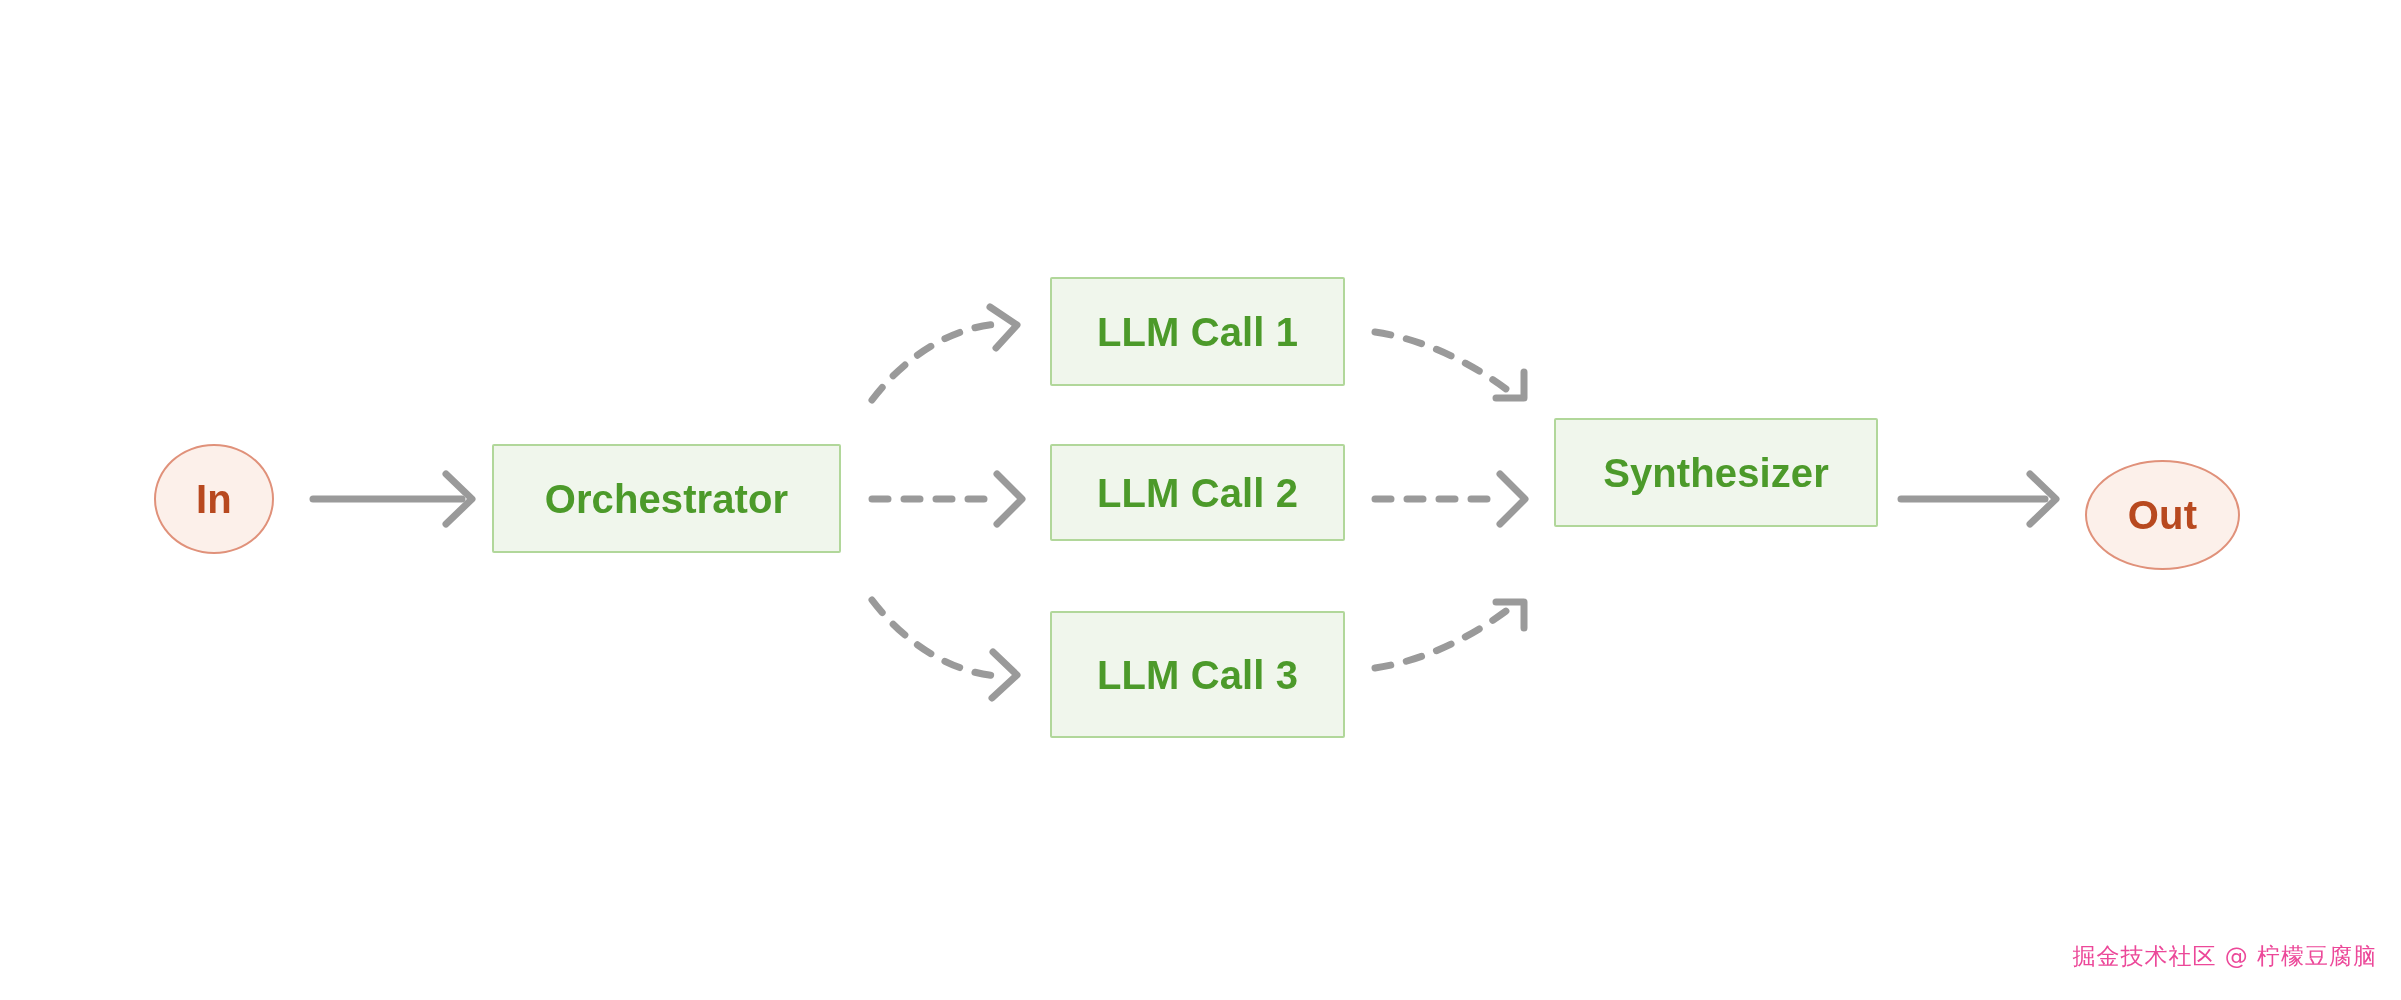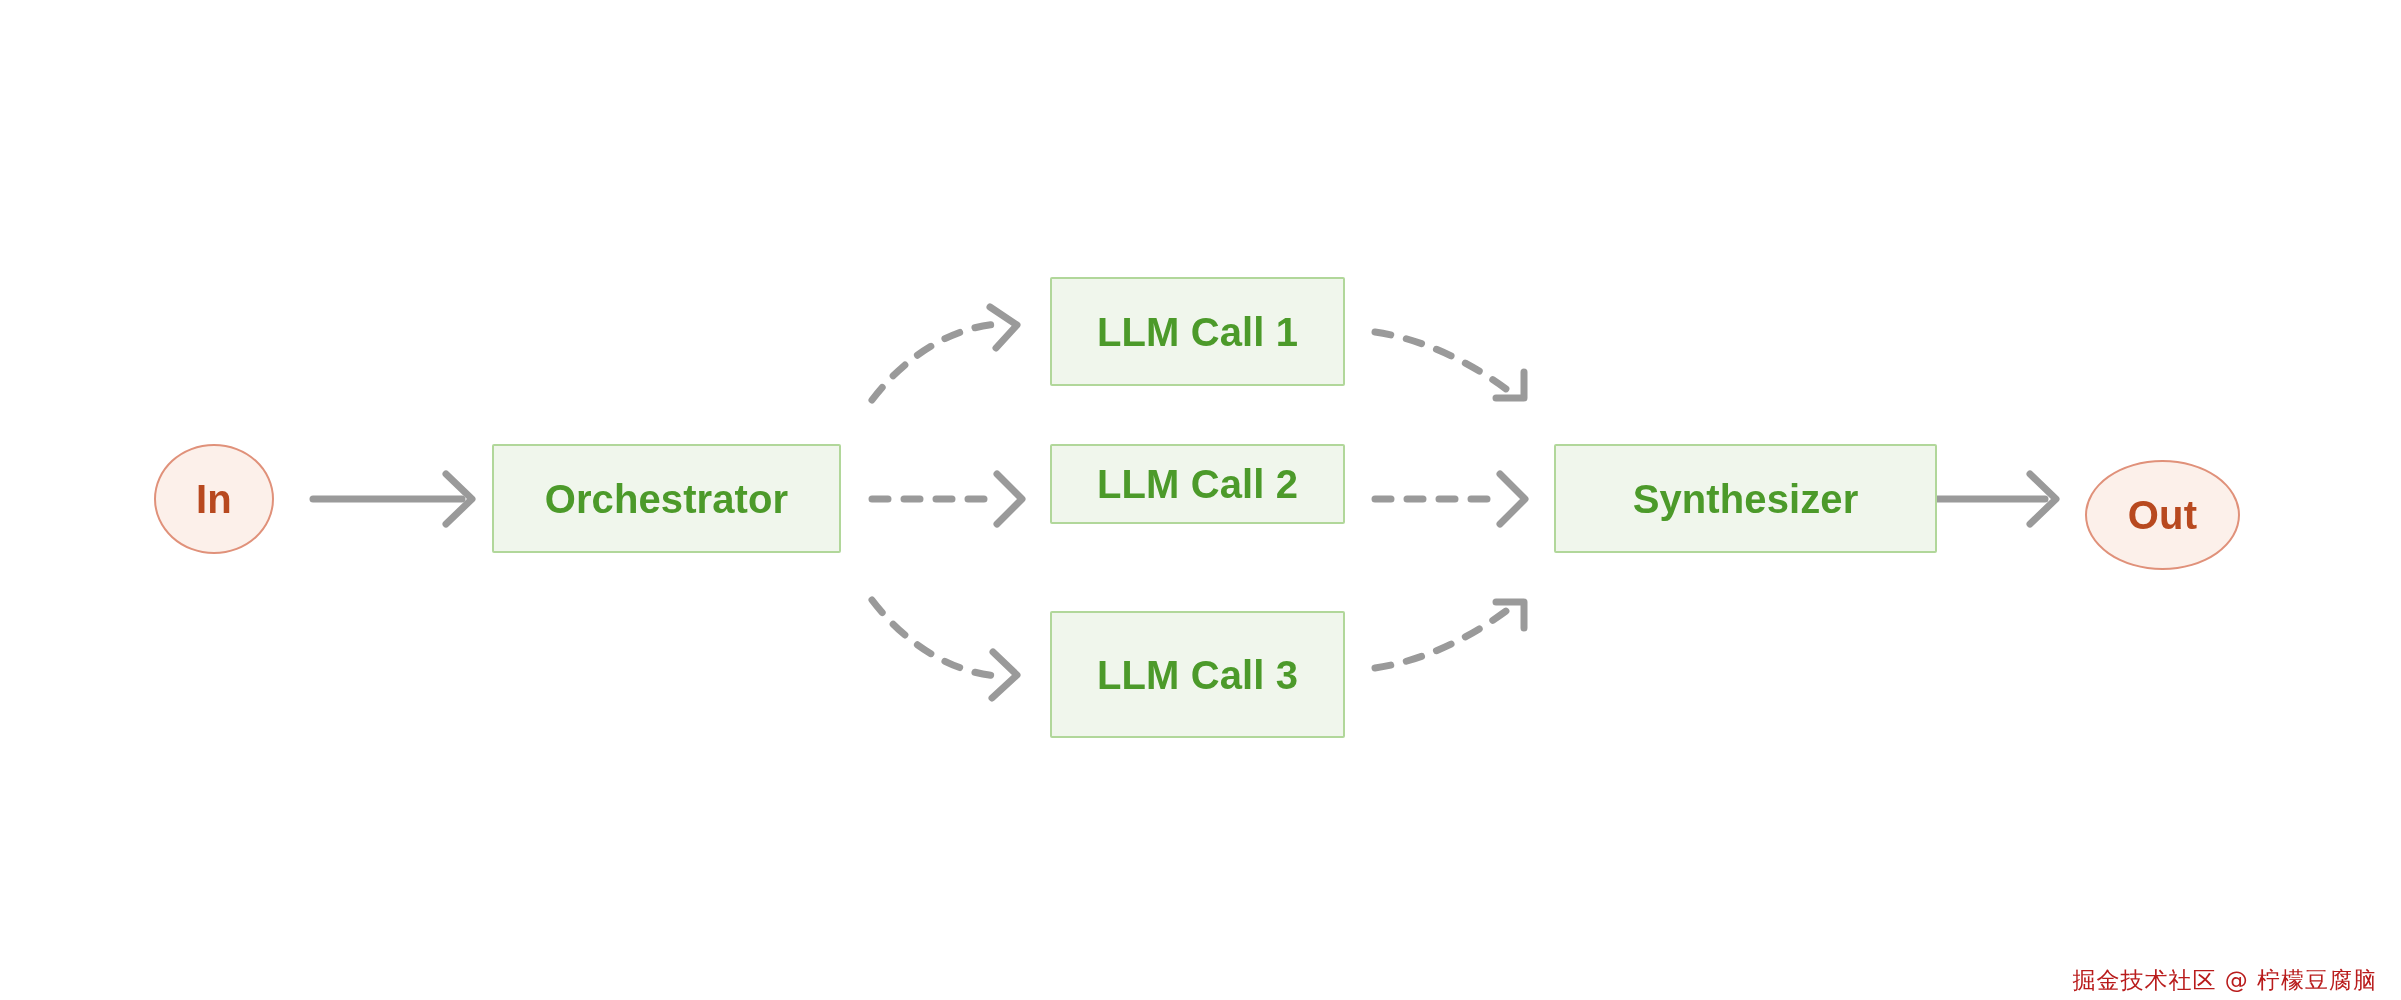--- a/index.html
+++ b/index.html
@@ -62,31 +62,31 @@
     color: #4c9a2a;
     font-size: 40px;
     font-weight: 700;
     letter-spacing: 0.1px;
   }
 
   
   #node-in         { left: 154px;  top: 444px; width: 120px; height: 110px; }
   #node-orch       { left: 492px;  top: 444px; width: 349px; height: 109px; }
   #node-llm1       { left: 1050px; top: 277px; width: 295px; height: 109px; }
-  #node-llm2       { left: 1050px; top: 444px; width: 295px; height: 80px; }
+  #node-llm2       { left: 1050px; top: 444px; width: 295px; height: 97px; }
   #node-llm3       { left: 1050px; top: 611px; width: 295px; height: 127px; }
-  #node-synth      { left: 1554px; top: 444px; width: 383px; height: 109px; }
+  #node-synth      { left: 1554px; top: 418px; width: 324px; height: 109px; }
   #node-out        { left: 2085px; top: 460px; width: 155px; height: 110px; }
 
   
   #watermark {
     position: absolute;
     right: 24px;
-    bottom: 4px;
-    color: #b91c1c;
+    bottom: 28px;
+    color: #ec4899;
     font-size: 23px;
     font-family: "DejaVu Sans", "Liberation Sans", sans-serif;
     letter-spacing: 1px;
     white-space: nowrap;
   }
 </style>
 </head>
 <body>
 
 <div id="canvas">

